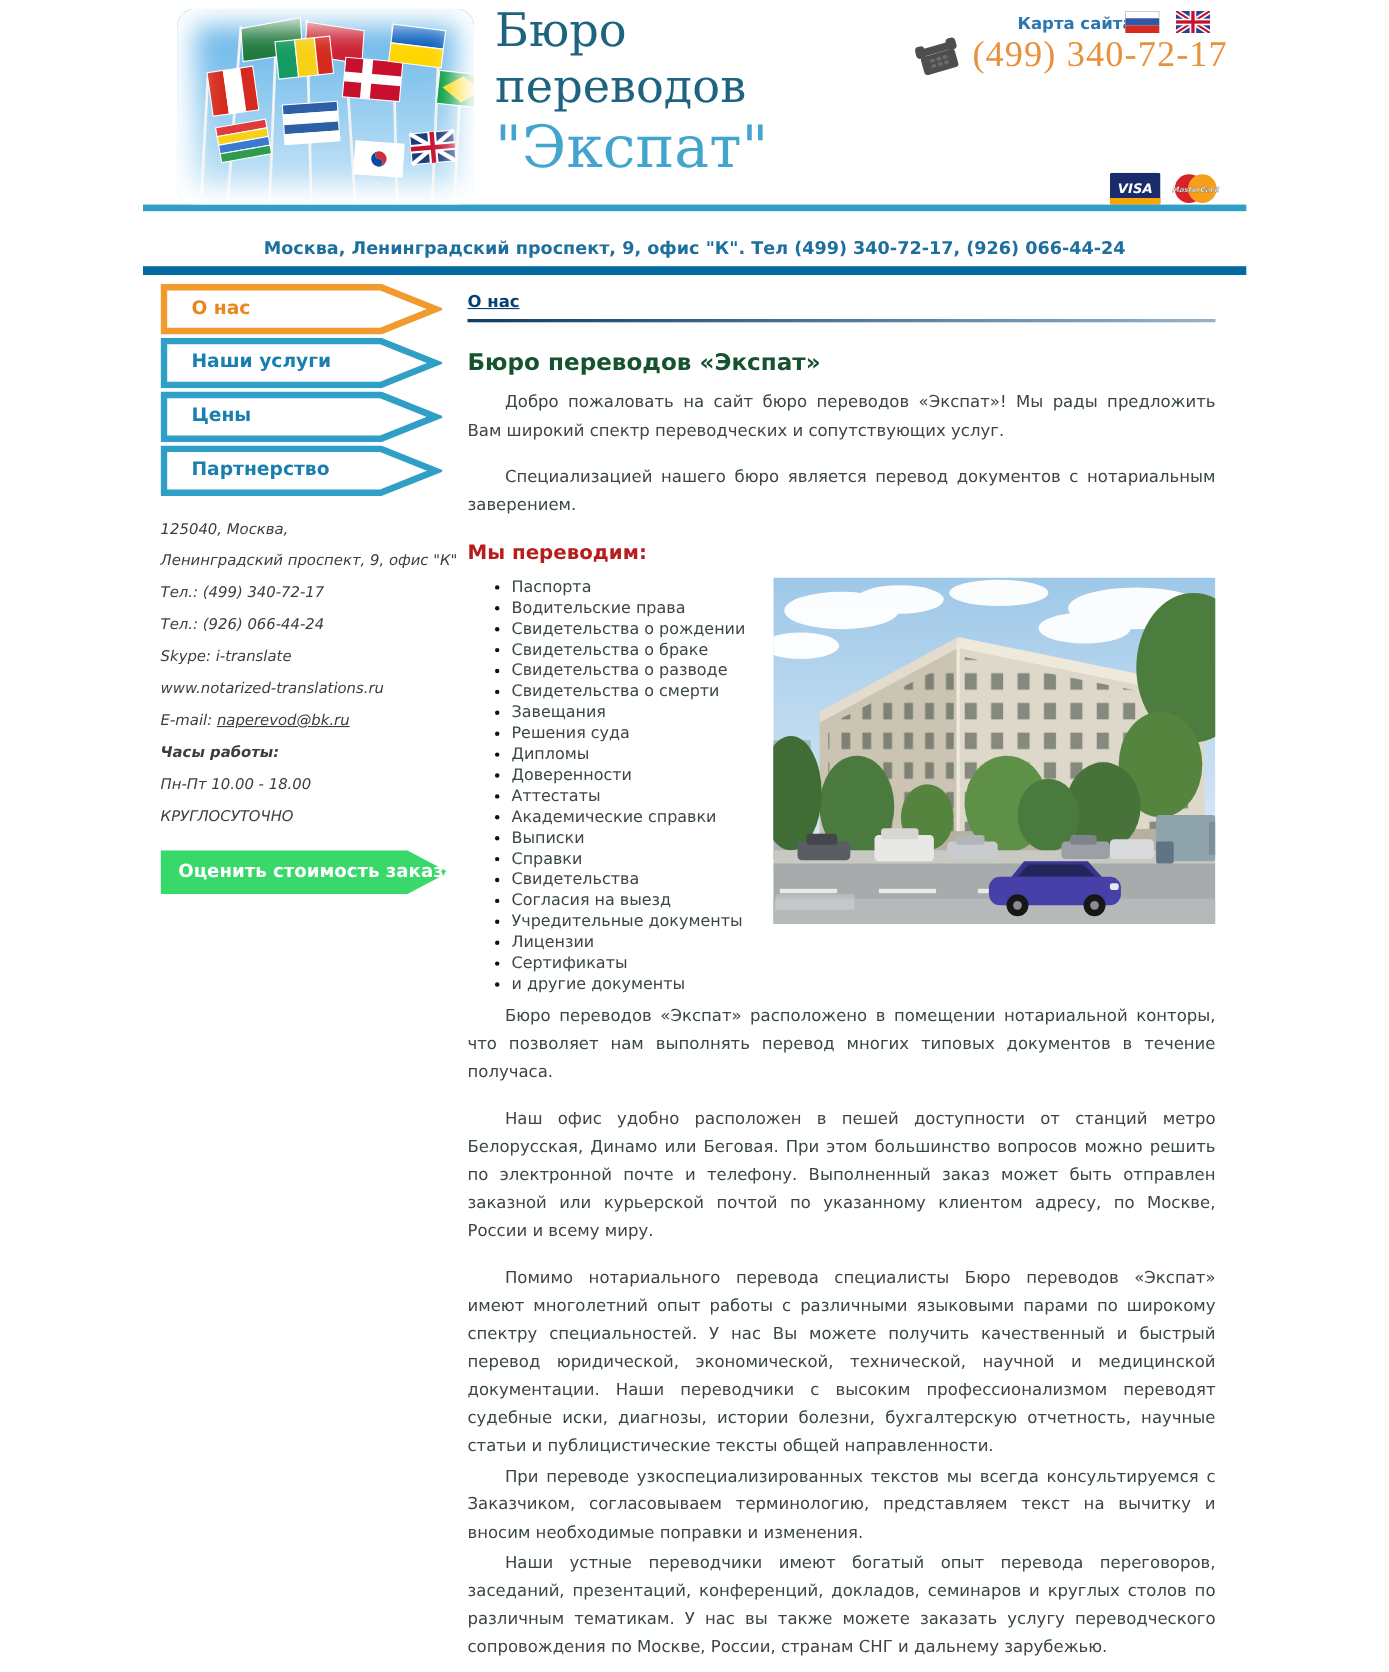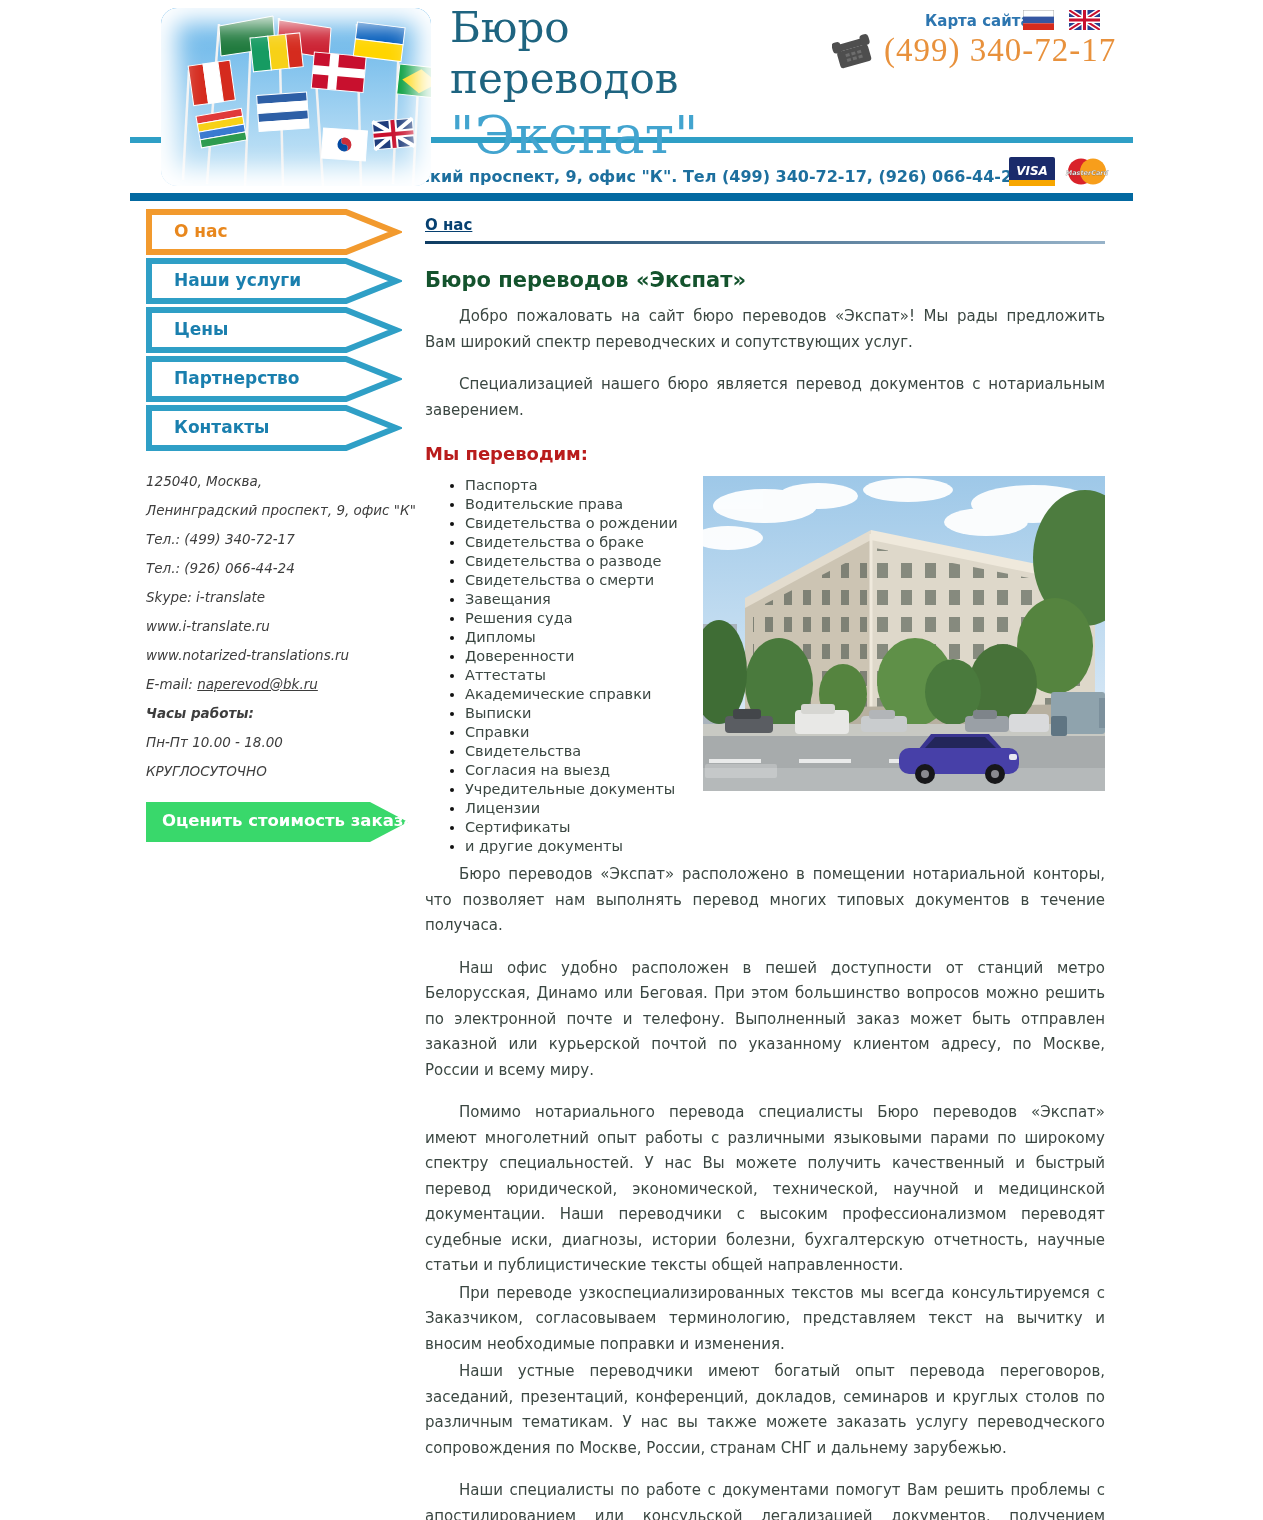--- a/index.html
+++ b/index.html
@@ -1,21 +1,21 @@
 <!DOCTYPE html>
 <html lang="ru"><head>
 <meta charset="utf-8">
 <style>
   * { box-sizing: border-box; }
   html,body { margin:0; padding:0; background:#fff; }
   body { width:1263px; font-family:"DejaVu Sans", sans-serif; color:#3b4742; }
   .container { width:1003px; margin:0 auto; position:relative; }
 
   
-  .header { height:137px; position:relative; }
+  .header { height:186px; position:relative; }
   .flags-collage { position:absolute; left:31px; top:8px; width:270px; height:178px; border-radius:16px; overflow:hidden; }
   .flags-collage .vignette { position:absolute; inset:0; border-radius:16px; box-shadow: inset 0 0 24px 16px #ffffff; pointer-events:none; }
   .site-title { position:absolute; left:320px; top:2px; font-family:"DejaVu Serif", serif; }
   .site-title .line12 { font-size:42px; line-height:51px; color:#1e6480; display:block; }
   .site-title .line3 { font-size:53px; line-height:62px; color:#42a4cf; display:block; }
   .sitemap-link { position:absolute; left:795px; top:12px; font-size:15px; font-weight:bold; color:#2d76b0; text-decoration:none; cursor:pointer; }
   .lang-flag { position:absolute; top:10px; cursor:pointer; }
   .lang-ru { left:893px; }
   .lang-uk { left:939px; }
   .phone-row { position:absolute; left:702px; top:32px; display:flex; align-items:flex-start; }
@@ -239,34 +239,27 @@
             <polygon class="arrow-shape" points="3,3 200,3 250,23 200,43 3,43"></polygon>
           </svg>
         <span class="menu-label">Цены</span>
       </div>
       <div class="menu-item">
         <svg width="256" height="46" viewBox="0 0 256 46">
             <polygon class="arrow-shape" points="3,3 200,3 250,23 200,43 3,43"></polygon>
           </svg>
         <span class="menu-label">Партнерство</span>
       </div>
-      <div class="menu-item">
-        <svg width="256" height="46" viewBox="0 0 256 46">
-            <polygon class="arrow-shape" points="3,3 200,3 250,23 200,43 3,43"></polygon>
-          </svg>
-        <span class="menu-label">Контакты</span>
-      </div>
 
       <div class="contact-block">
         <div>125040, Москва,</div>
         <div>Ленинградский проспект, 9, офис "К"</div>
         <div>Тел.: (499) 340-72-17</div>
         <div>Тел.: (926) 066-44-24</div>
         <div>Skype: i-translate</div>
-        <div>www.i-translate.ru</div>
         <div>www.notarized-translations.ru</div>
         <div><span>E-mail: </span><a style="text-decoration:underline;cursor:pointer;">naperevod@bk.ru</a></div>
         <div class="hours-title">Часы работы:</div>
         <div>Пн-Пт 10.00 - 18.00</div>
         <div>КРУГЛОСУТОЧНО</div>
       </div>
 
       <div class="cta-button">
         <svg width="262" height="40" viewBox="0 0 262 40">
             <polygon points="0,0 224,0 262,20 224,40 0,40" fill="#39d86b"></polygon>

